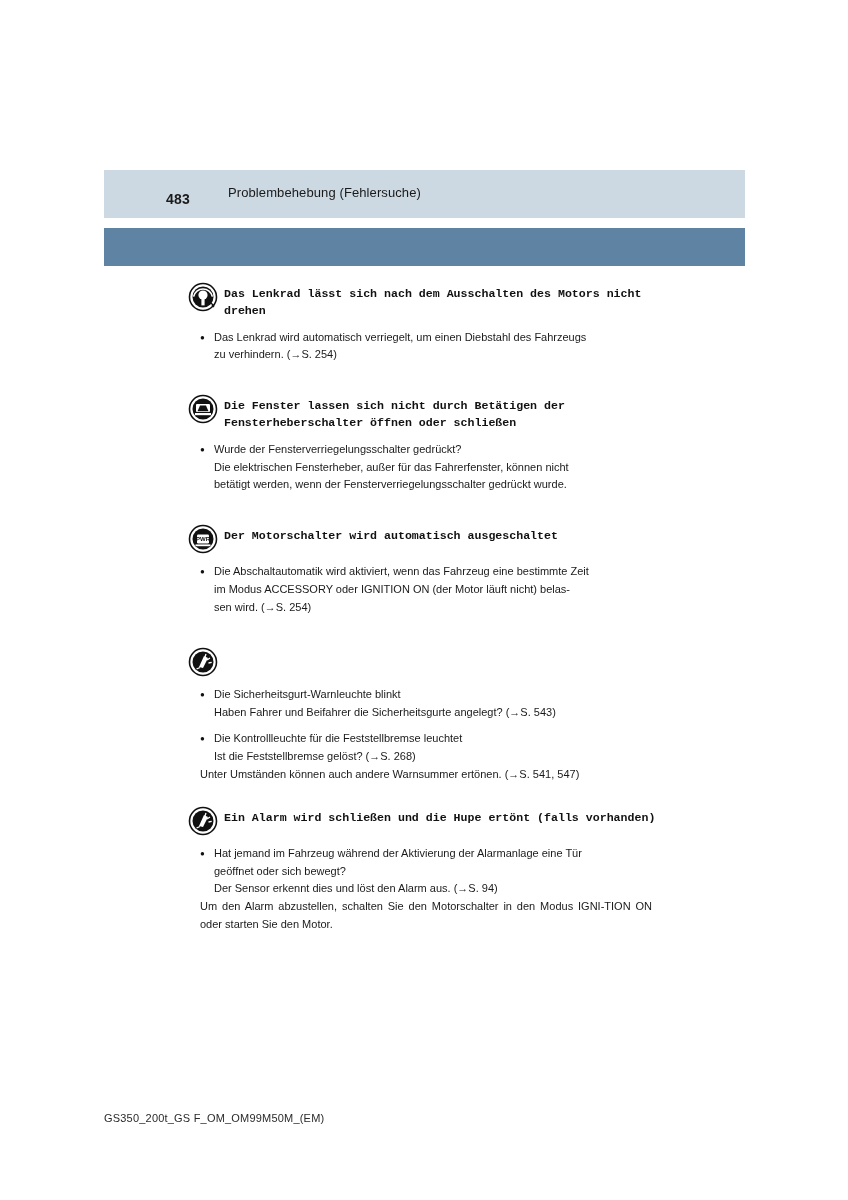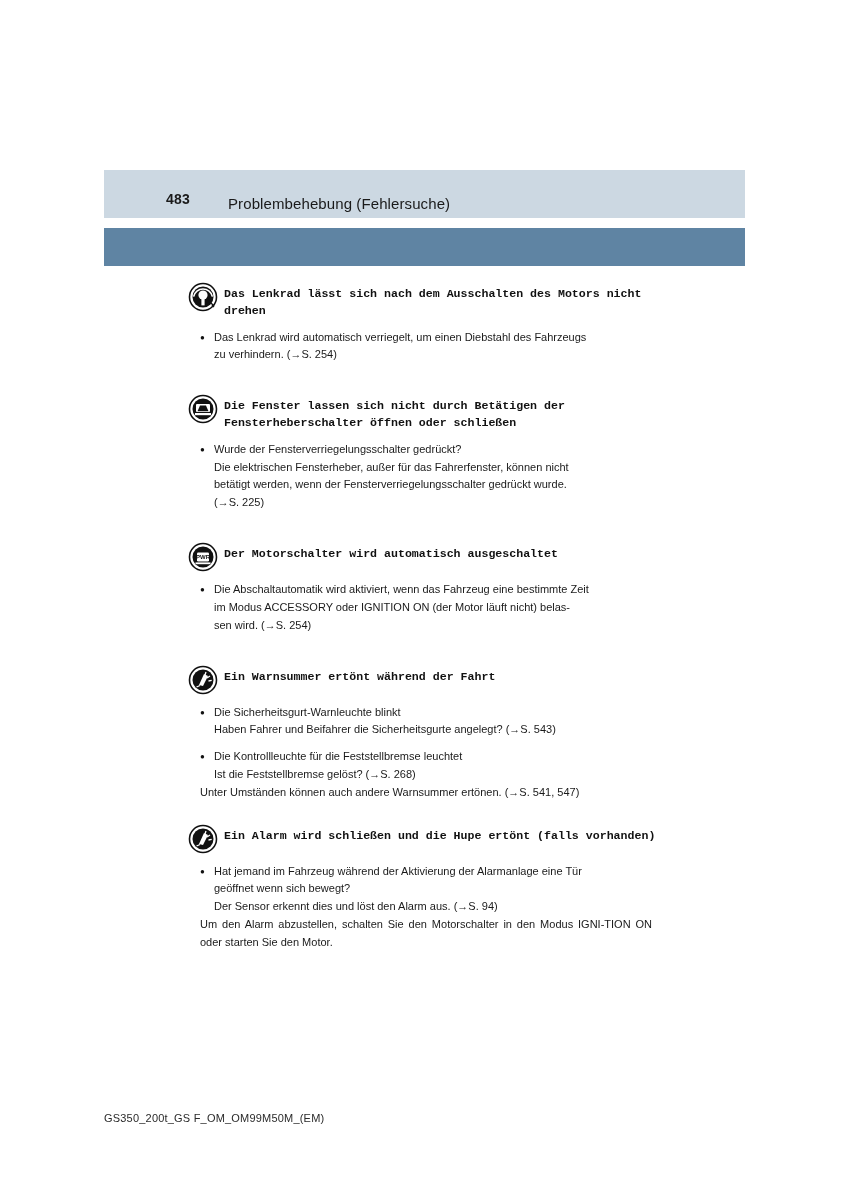--- a/index.html
+++ b/index.html
@@ -30,22 +30,22 @@
     left: 166px;
     top: 191px;
     font-size: 14px;
     font-weight: bold;
     letter-spacing: 0.2px;
     color: #1a1a1a;
   }
   .header-title {
     position: absolute;
     left: 228px;
-    top: 195px;
-    font-size: 15px;
+    top: 185px;
+    font-size: 13px;
     color: #1a1a1a;
     letter-spacing: 0.1px;
     text-align: right;
   }
   .accent-band {
     position: absolute;
     left: 104px;
     top: 228px;
     width: 641px;
     height: 38px;
@@ -188,21 +188,20 @@
         </svg>
       </span>
       <div class="head-text">Die Fenster lassen sich nicht durch Betätigen der Fensterheberschalter öffnen oder schließen</div>
     </div>
     <div class="bullet-item">
       <div class="bullet-dot">●</div>
       <div class="bullet-body">
         <span class="line">Wurde der Fensterverriegelungsschalter gedrückt?</span>
         <span class="line">Die elektrischen Fensterheber, außer für das Fahrerfenster, können nicht</span>
         <span class="line">betätigt werden, wenn der Fensterverriegelungsschalter gedrückt wurde.</span>
-        <span class="line">(→S. 225)</span>
       </div>
     </div>
   </div>
 
   <div class="gap-lg"></div>
 
   <div class="section">
     <div class="sec-head">
       <span class="icon-wrap">
         <svg class="ico" viewBox="0 0 30 30" xmlns="http://www.w3.org/2000/svg">
@@ -231,21 +230,20 @@
     <div class="sec-head">
       <span class="icon-wrap">
         <svg class="ico" viewBox="0 0 30 30" xmlns="http://www.w3.org/2000/svg">
           <circle cx="15" cy="15" r="13.5" fill="#ffffff" stroke="#111" stroke-width="1.6"></circle>
           <circle cx="15" cy="15" r="10.5" fill="#111"></circle>
           <path d="M11 20 L16 9 L20 11 L15 21 Z" fill="#ffffff"></path>
           <path d="M19 13 l3 -2 M20.5 16 l3.2 -0.6 M17 10 l1 -3" stroke="#ffffff" stroke-width="1.3" fill="none"></path>
           <path d="M8.5 22 l3.5 -1.5" stroke="#ffffff" stroke-width="1.3" fill="none"></path>
         </svg>
       </span>
-      <div class="head-text">Ein Warnsummer ertönt während der Fahrt</div>
     </div>
     <div class="bullet-item">
       <div class="bullet-dot">●</div>
       <div class="bullet-body">
         <span class="line">Die Sicherheitsgurt-Warnleuchte blinkt</span>
         <span class="line">Haben Fahrer und Beifahrer die Sicherheitsgurte angelegt? (→S. 543)</span>
       </div>
     </div>
     <div class="bullet-item">
       <div class="bullet-dot">●</div>
@@ -269,21 +267,21 @@
           <path d="M19 13 l3 -2 M20.5 16 l3.2 -0.6 M17 10 l1 -3" stroke="#ffffff" stroke-width="1.3" fill="none"></path>
           <path d="M8.5 22 l3.5 -1.5" stroke="#ffffff" stroke-width="1.3" fill="none"></path>
         </svg>
       </span>
       <div class="head-text">Ein Alarm wird schließen und die Hupe ertönt (falls vorhanden)</div>
     </div>
     <div class="bullet-item">
       <div class="bullet-dot">●</div>
       <div class="bullet-body">
         <span class="line">Hat jemand im Fahrzeug während der Aktivierung der Alarmanlage eine Tür</span>
-        <span class="line">geöffnet wenn sich bewegt?</span>
+        <span class="line">geöffnet oder sich bewegt?</span>
         <span class="line">Der Sensor erkennt dies und löst den Alarm aus. (→S. 94)</span>
       </div>
     </div>
     <div class="plain-para">Um den Alarm abzustellen, schalten Sie den Motorschalter in den Modus IGNI-TION ON oder starten Sie den Motor.</div>
   </div>
 
 </div>
 
 <div class="footer">GS350_200t_GS F_OM_OM99M50M_(EM)</div>
 

